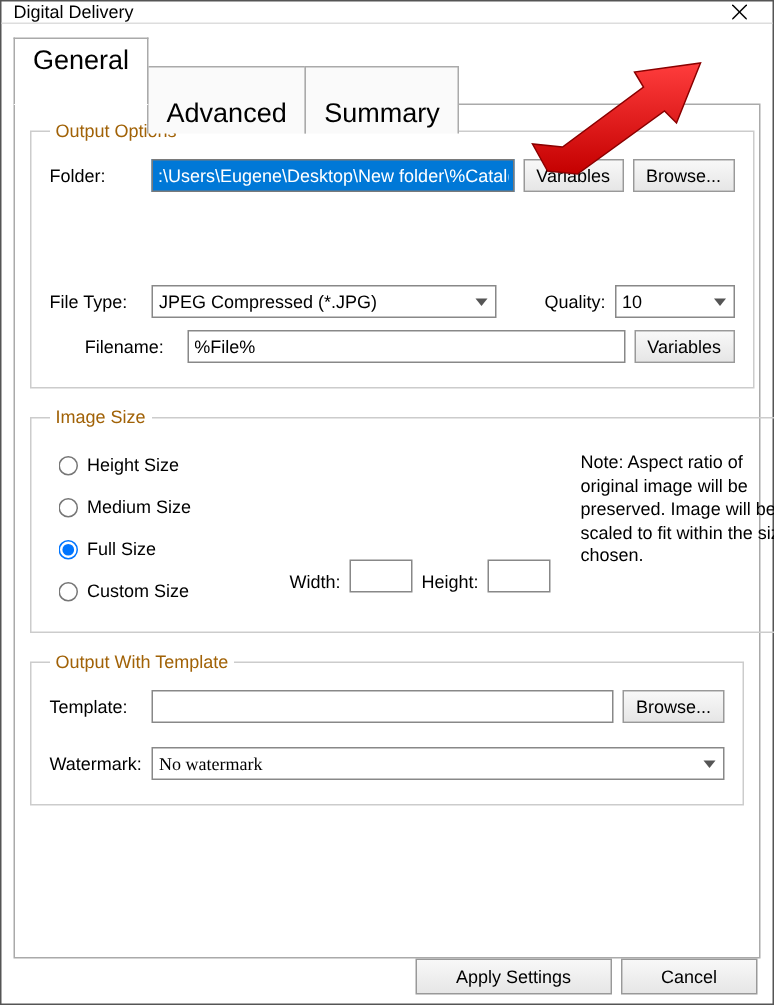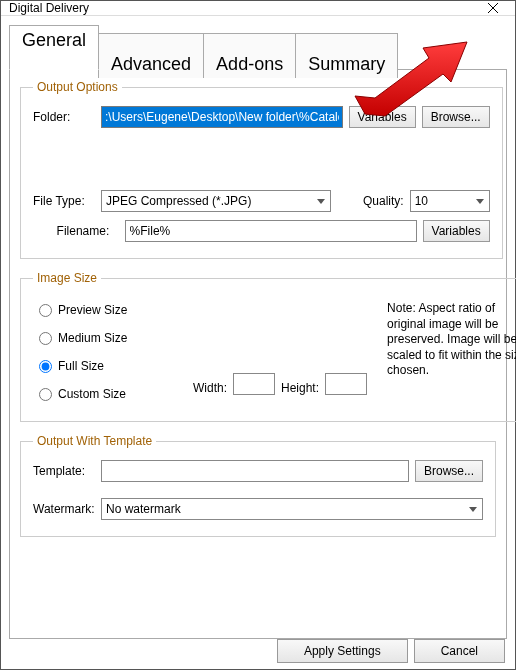--- a/index.html
+++ b/index.html
@@ -51,21 +51,21 @@
     padding: 4px 12px;
     border: 1px solid #aaa;
     border-bottom: none;
     background: #fff;
     font-size: 18px;
     position: relative;
     top: 1px;
     margin-right: -1px;
   }
   .tab.inactive {
-    top: 9px;
+    top: 20px;
     padding-top: 20px;
     padding-bottom: 3px;
     background: #fafafa;
   }
   .tab.active {
     background: #fff;
     border-bottom: 1px solid #fff;
     z-index: 3;
   }
   .tabpanel {
@@ -228,21 +228,20 @@
           <stop offset="0" stop-color="#ff3d3d"></stop>
           <stop offset="1" stop-color="#c40000"></stop>
         </linearGradient>
       </defs>
       <polygon points="14,74 4,56 24,58 78,18 72,8 116,2 100,42 92,34 34,76" fill="url(#rg)" stroke="#8a0000" stroke-width="1"></polygon>
     </svg>
 
     <div class="tabs">
       <div class="tab active">General</div>
       <div class="tab inactive">Advanced</div>
-      <div class="tab inactive">Add-ons</div>
       <div class="tab inactive">Summary</div>
     </div>
 
     <div class="tabpanel">
 
       <fieldset class="group">
         <legend>Output Options</legend>
 
         <div class="row">
           <span class="lbl">Folder:</span>
@@ -272,21 +271,21 @@
         </div>
       </fieldset>
 
       <fieldset class="group">
         <legend>Image Size</legend>
 
         <div class="imgsize-grid">
           <div class="imgsize-left">
             <label class="radio-row">
               <input type="radio" name="imgsize" style="">
-              <span>Preview Size</span>
+              <span>Height Size</span>
             </label>
             <label class="radio-row">
               <input type="radio" name="imgsize" style="">
               <span>Medium Size</span>
             </label>
             <label class="radio-row">
               <input type="radio" name="imgsize" checked="" style="">
               <span>Full Size</span>
             </label>
             <label class="radio-row" style="margin-bottom:4px;">
@@ -313,21 +312,21 @@
           <span class="lbl">Template:</span>
           <input type="text" class="field" style="flex: 1 1 0%;" value="">
           <button class="btn">Browse...</button>
         </div>
 
         <div style="height:8px;"></div>
 
         <div class="row" style="margin-bottom:0;">
           <span class="lbl">Watermark:</span>
           <span class="select-wrap" style="flex:1; display:block;">
-            <input type="text" class="field select" style="width: 100%;" readonly="" value="No watermark">
+            <input type="text" class="field select" style="width: 100%; font-family: Liberation Serif, serif;" readonly="" value="No watermark">
           </span>
         </div>
       </fieldset>
 
     </div>
   </div>
 
   <div class="footer">
     <button class="btn">Apply Settings</button>
     <button class="btn">Cancel</button>

